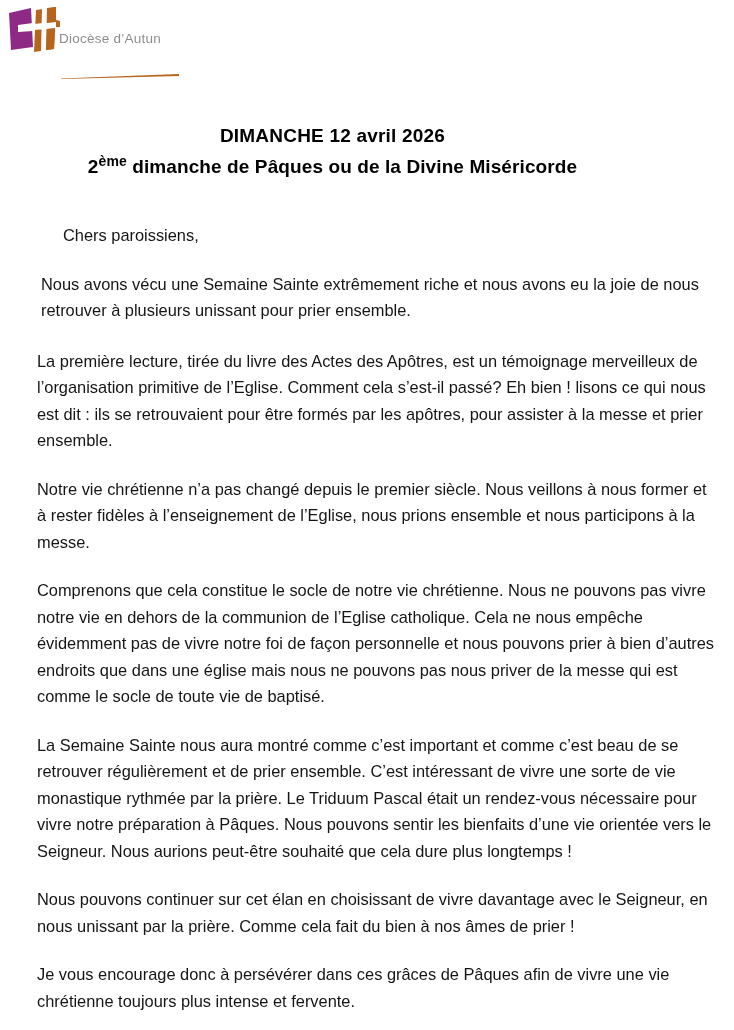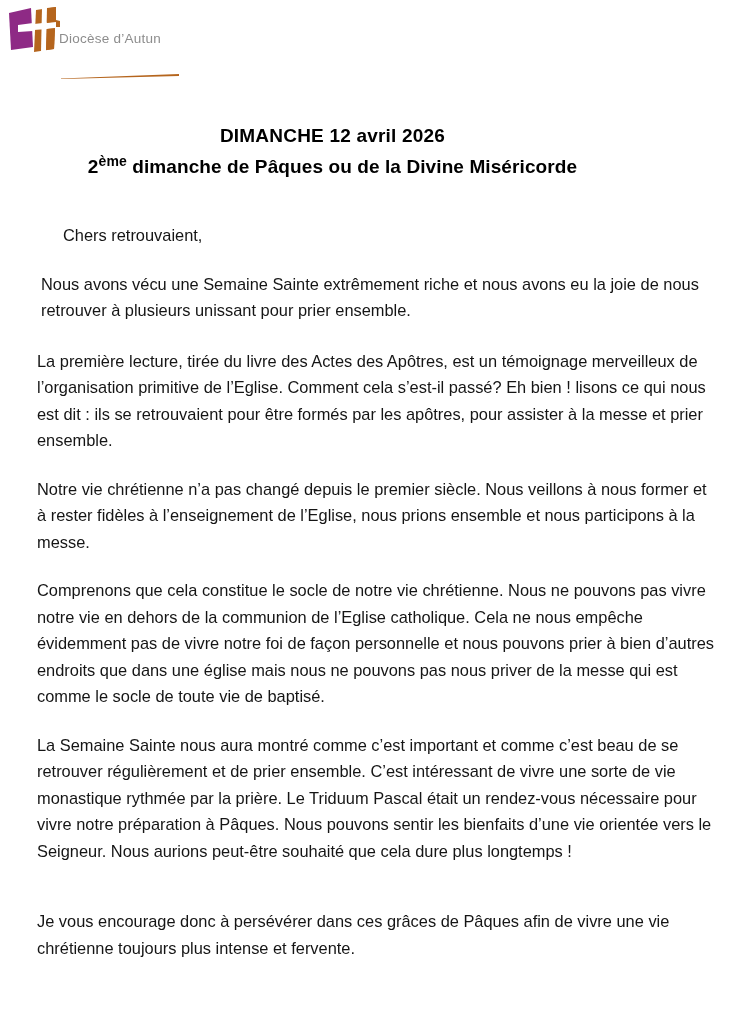--- a/index.html
+++ b/index.html
@@ -161,36 +161,37 @@
 
 </div>
 
 <div class="title-block">
   <div class="title-line-1">DIMANCHE 12 avril 2026</div>
   <div class="title-line-2"><span>2</span><span class="ord">ème</span><span> dimanche de Pâques ou de la Divine Miséricorde</span></div>
 </div>
 
 <div class="body-area">
 
-  <p class="para p-salutation">Chers retrouvaient,</p>
+  <p class="para p-salutation">Chers paroissiens,</p>
   <div class="gap-md"></div>
 
   <p class="para p-indent">Nous avons vécu une Semaine Sainte extrêmement riche et nous avons eu la joie de nous retrouver à plusieurs unissant pour prier ensemble.</p>
   <div class="gap-lg"></div>
 
   <p class="para p-normal">La première lecture, tirée du livre des Actes des Apôtres, est un témoignage merveilleux de l’organisation primitive de l’Eglise. Comment cela s’est-il passé? Eh bien ! lisons ce qui nous est dit : ils se retrouvaient pour être formés par les apôtres, pour assister à la messe et prier ensemble.</p>
   <div class="gap-md"></div>
 
   <p class="para p-normal">Notre vie chrétienne n’a pas changé depuis le premier siècle. Nous veillons à nous former et à rester fidèles à l’enseignement de l’Eglise, nous prions ensemble et nous participons à la messe.</p>
   <div class="gap-md"></div>
 
   <p class="para p-normal">Comprenons que cela constitue le socle de notre vie chrétienne. Nous ne pouvons pas vivre notre vie en dehors de la communion de l’Eglise catholique. Cela ne nous empêche évidemment pas de vivre notre foi de façon personnelle et nous pouvons prier à bien d’autres endroits que dans une église mais nous ne pouvons pas nous priver de la messe qui est comme le socle de toute vie de baptisé.</p>
   <div class="gap-md"></div>
 
   <p class="para p-normal">La Semaine Sainte nous aura montré comme c’est important et comme c’est beau de se retrouver régulièrement et de prier ensemble. C’est intéressant de vivre une sorte de vie monastique rythmée par la prière. Le Triduum Pascal était un rendez-vous nécessaire pour vivre notre préparation à Pâques. Nous pouvons sentir les bienfaits d’une vie orientée vers le Seigneur. Nous aurions peut-être souhaité que cela dure plus longtemps !</p>
   <div class="gap-md"></div>
 
+  <p class="para p-normal">Nous pouvons continuer sur cet élan en choisissant de vivre davantage avec le Seigneur, en nous unissant par la prière. Comme cela fait du bien à nos âmes de prier !</p>
   <div class="gap-md"></div>
 
   <p class="para p-normal">Je vous encourage donc à persévérer dans ces grâces de Pâques afin de vivre une vie chrétienne toujours plus intense et fervente.</p>
   <div class="gap-md"></div>
 
 </div>
 
 </body></html>

